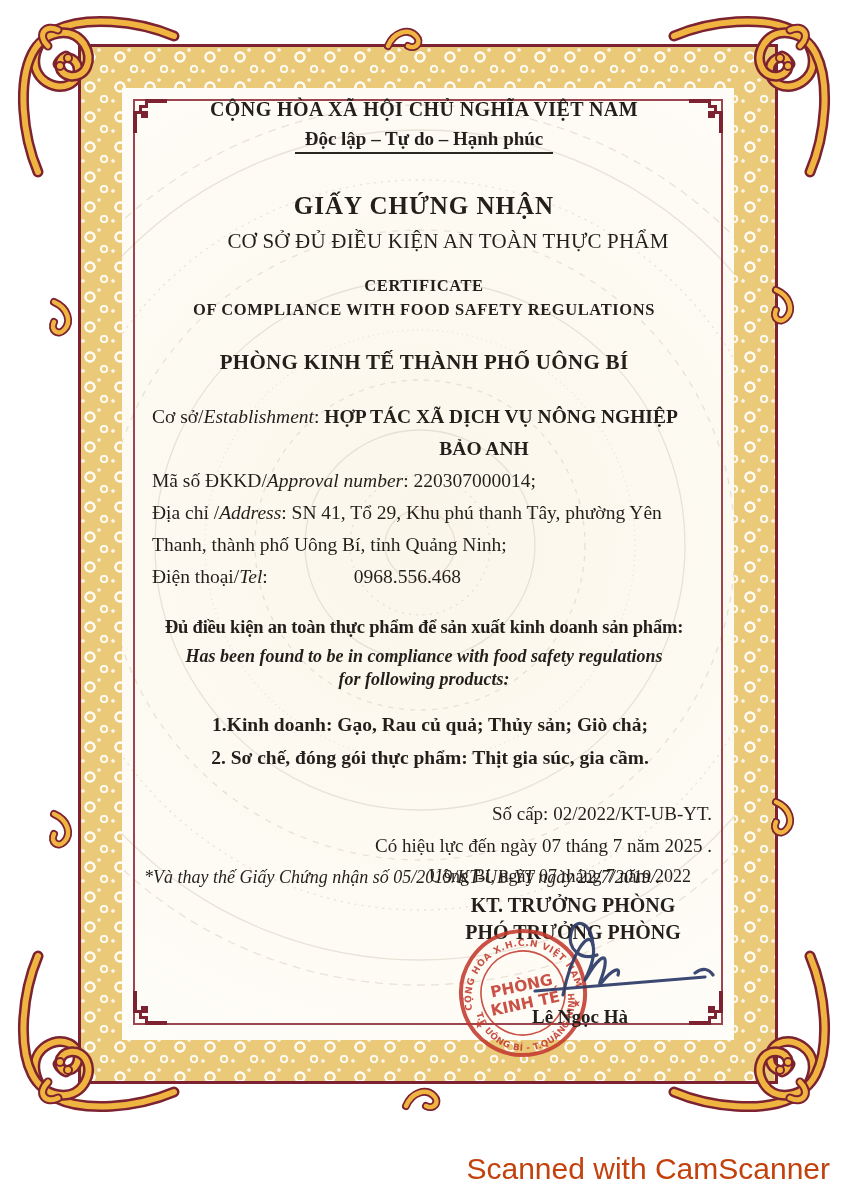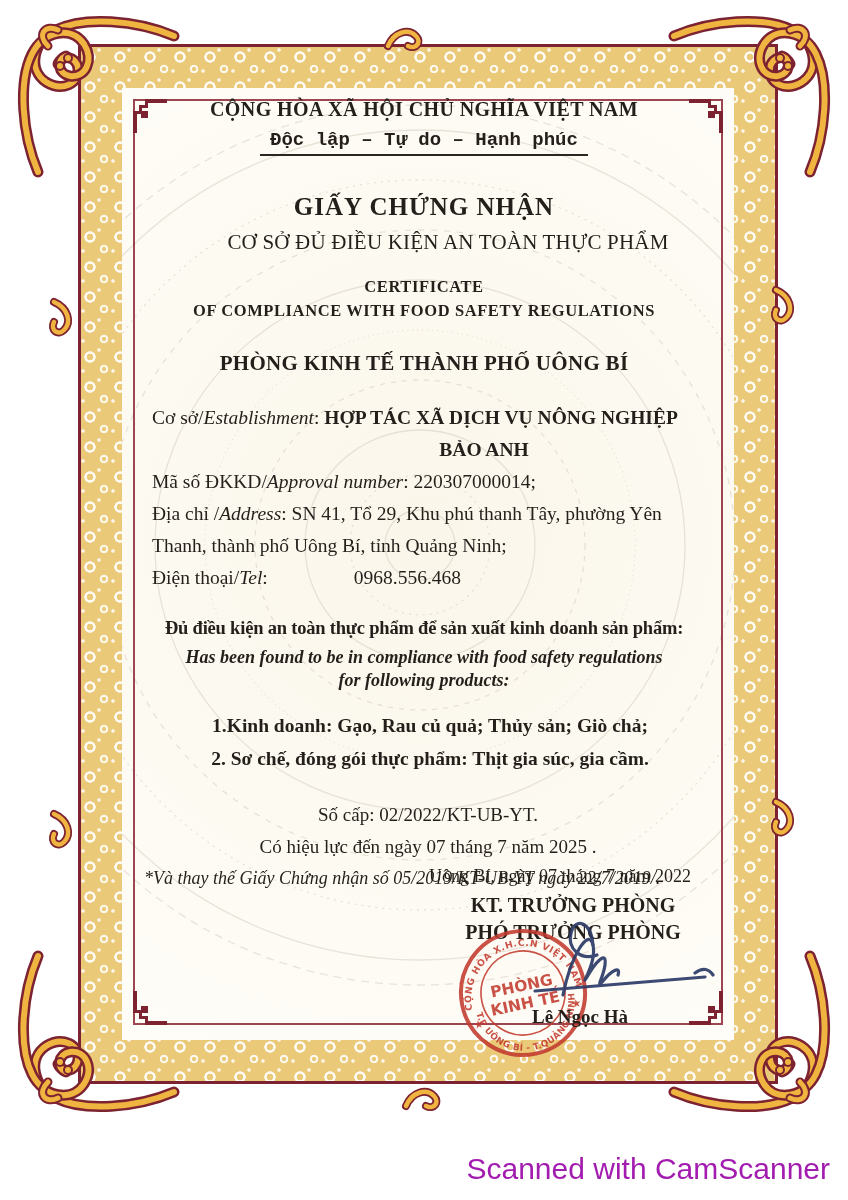--- a/index.html
+++ b/index.html
@@ -22,53 +22,53 @@
   .paper{
     position:absolute;inset:41px;
     background:radial-gradient(circle at 50% 47%, #faf6ea 0%, #fdfaf2 55%, #fffdf8 100%);
   }
   .deco{position:absolute;left:0;top:0;pointer-events:none;}
   
   #content{position:absolute;left:136px;top:88px;width:576px;text-align:center;}
   #content p{margin:0;}
   .nat{font-size:20px;font-weight:bold;margin-top:10px !important;letter-spacing:.4px;}
   .motto{font-size:19px;font-weight:bold;margin-top:7px !important;}
-  .motto span{border-bottom:2px solid #2a2622;padding:0 10px 3px;font-family:Liberation Mono, monospace;}
+  .motto span{border-bottom:2px solid #2a2622;padding:0 10px 3px;}
   .t1{font-size:25px;font-weight:bold;margin-top:42px !important;letter-spacing:1px;}
   .t2{font-size:21px;font-weight:normal;margin-top:9px !important;letter-spacing:.2px;padding-left:48px;}
   .e1{font-size:16.5px;font-weight:bold;margin-top:22px !important;letter-spacing:.6px;}
   .e2{font-size:16.5px;font-weight:bold;margin-top:4px !important;letter-spacing:.6px;}
   .issuer{font-size:21px;font-weight:bold;margin-top:30px !important;letter-spacing:.3px;}
   .fld{font-size:19.5px;text-align:left;line-height:32px;padding-left:16px;}
   .fld.first{margin-top:26px !important;}
   .fld em{font-style:italic;}
   .fld b{font-weight:bold;}
   .estab2{font-size:19.5px;font-weight:bold;line-height:32px;padding-left:120px;}
   .gap{display:inline-block;width:86px;}
   .comp-vn{font-size:18.5px;font-weight:bold;margin-top:24px !important;white-space:nowrap;letter-spacing:-.2px;}
   .comp-en{font-size:18px;font-weight:bold;font-style:italic;margin-top:8px !important;}
   .comp-en2{font-size:18px;font-weight:bold;font-style:italic;margin-top:2px !important;}
   .prod{font-size:19.5px;font-weight:bold;text-align:center;line-height:33px;padding-left:12px;white-space:nowrap;}
   .prod.first{margin-top:18px !important;}
-  .iss{font-size:19px;text-align:center;line-height:32px;padding-left:8px;}
+  .iss{font-size:19px;text-align:right;line-height:32px;padding-left:8px;}
   .iss.first{margin-top:24px !important;}
   .iss-rep{font-size:18px;font-style:italic;text-align:left;padding-left:8px;line-height:30px;white-space:nowrap;}
   
   #signblock{position:absolute;left:400px;top:866px;width:320px;text-align:center;}
   #signblock p{margin:0;}
   .pd{font-size:18px;}
   .st1{font-weight:bold;font-size:20px;margin-top:7px !important;padding-left:26px;}
   .st2{font-weight:bold;font-size:20px;margin-top:4px !important;padding-left:26px;}
   #sigName{position:absolute;left:494px;top:1006px;width:172px;text-align:center;font-weight:bold;font-size:19px;}
   #stamp{position:absolute;left:448px;top:918px;transform:rotate(-12deg);}
   #autograph{position:absolute;left:505px;top:915px;}
   
   #csbar{position:absolute;left:0;bottom:0;width:848px;height:62px;background:#ffffff;
     display:flex;align-items:center;justify-content:flex-end;}
-  #csbar span{font-family:"Liberation Sans","DejaVu Sans",sans-serif;font-size:30px;color:#a21caf;margin-right:18px;}
+  #csbar span{font-family:"Liberation Sans","DejaVu Sans",sans-serif;font-size:30px;color:#c2410c;margin-right:18px;}
 </style>
 </head>
 <body>
 
 <div class="band">
   <div class="paper"></div>
 </div>
 
 <svg class="deco" width="848" height="1200" viewBox="0 0 848 1200">
   <defs>

